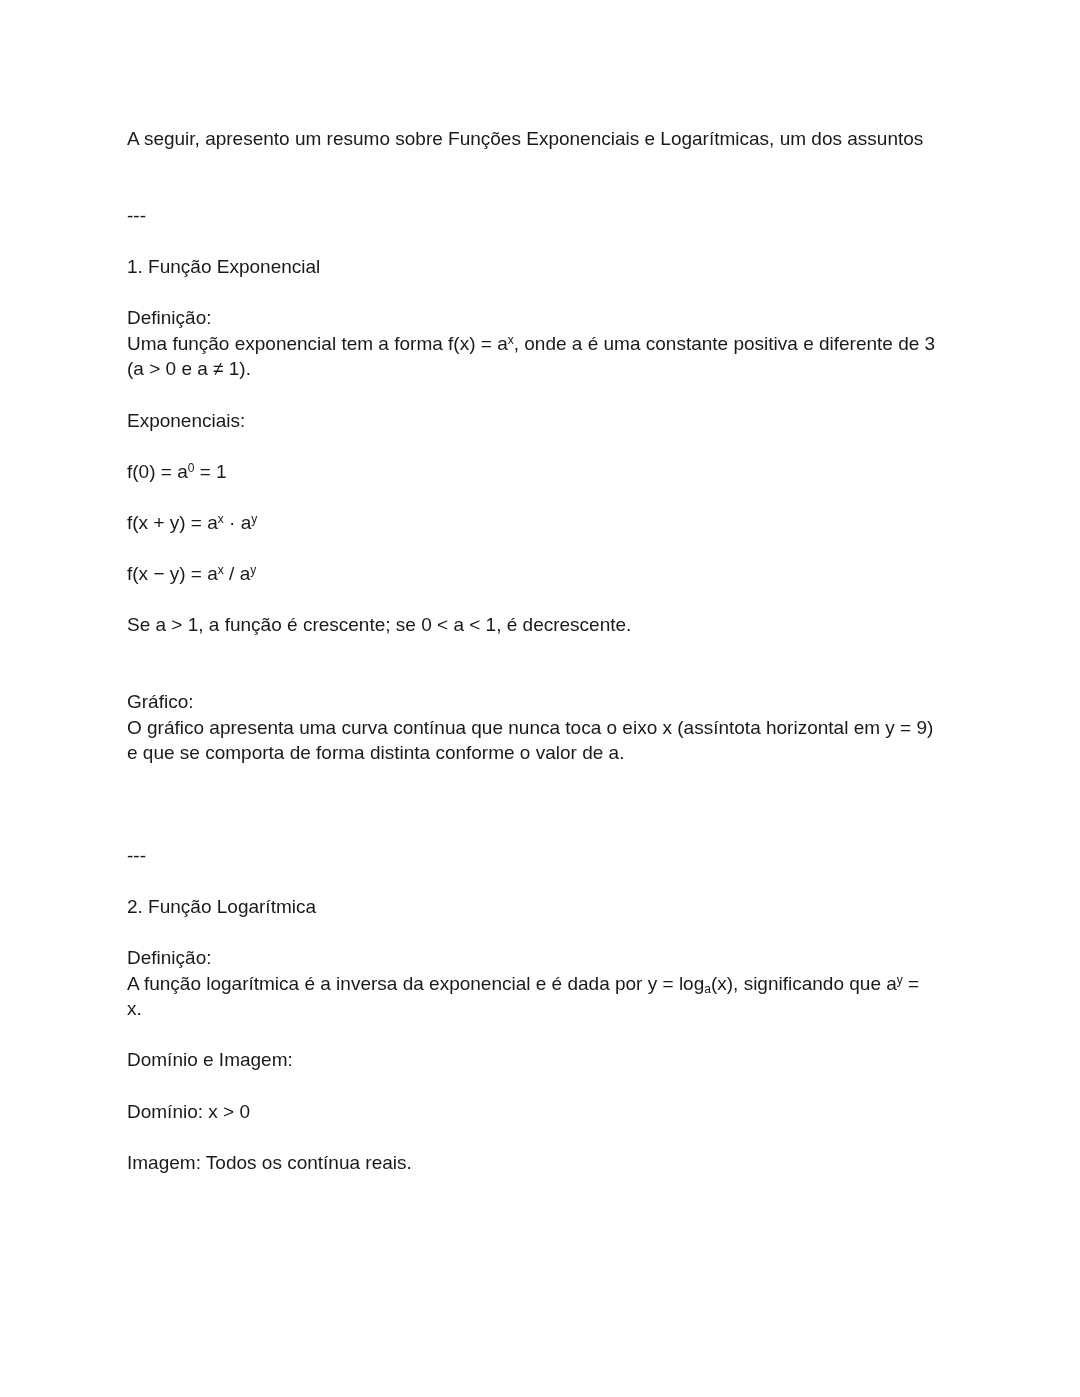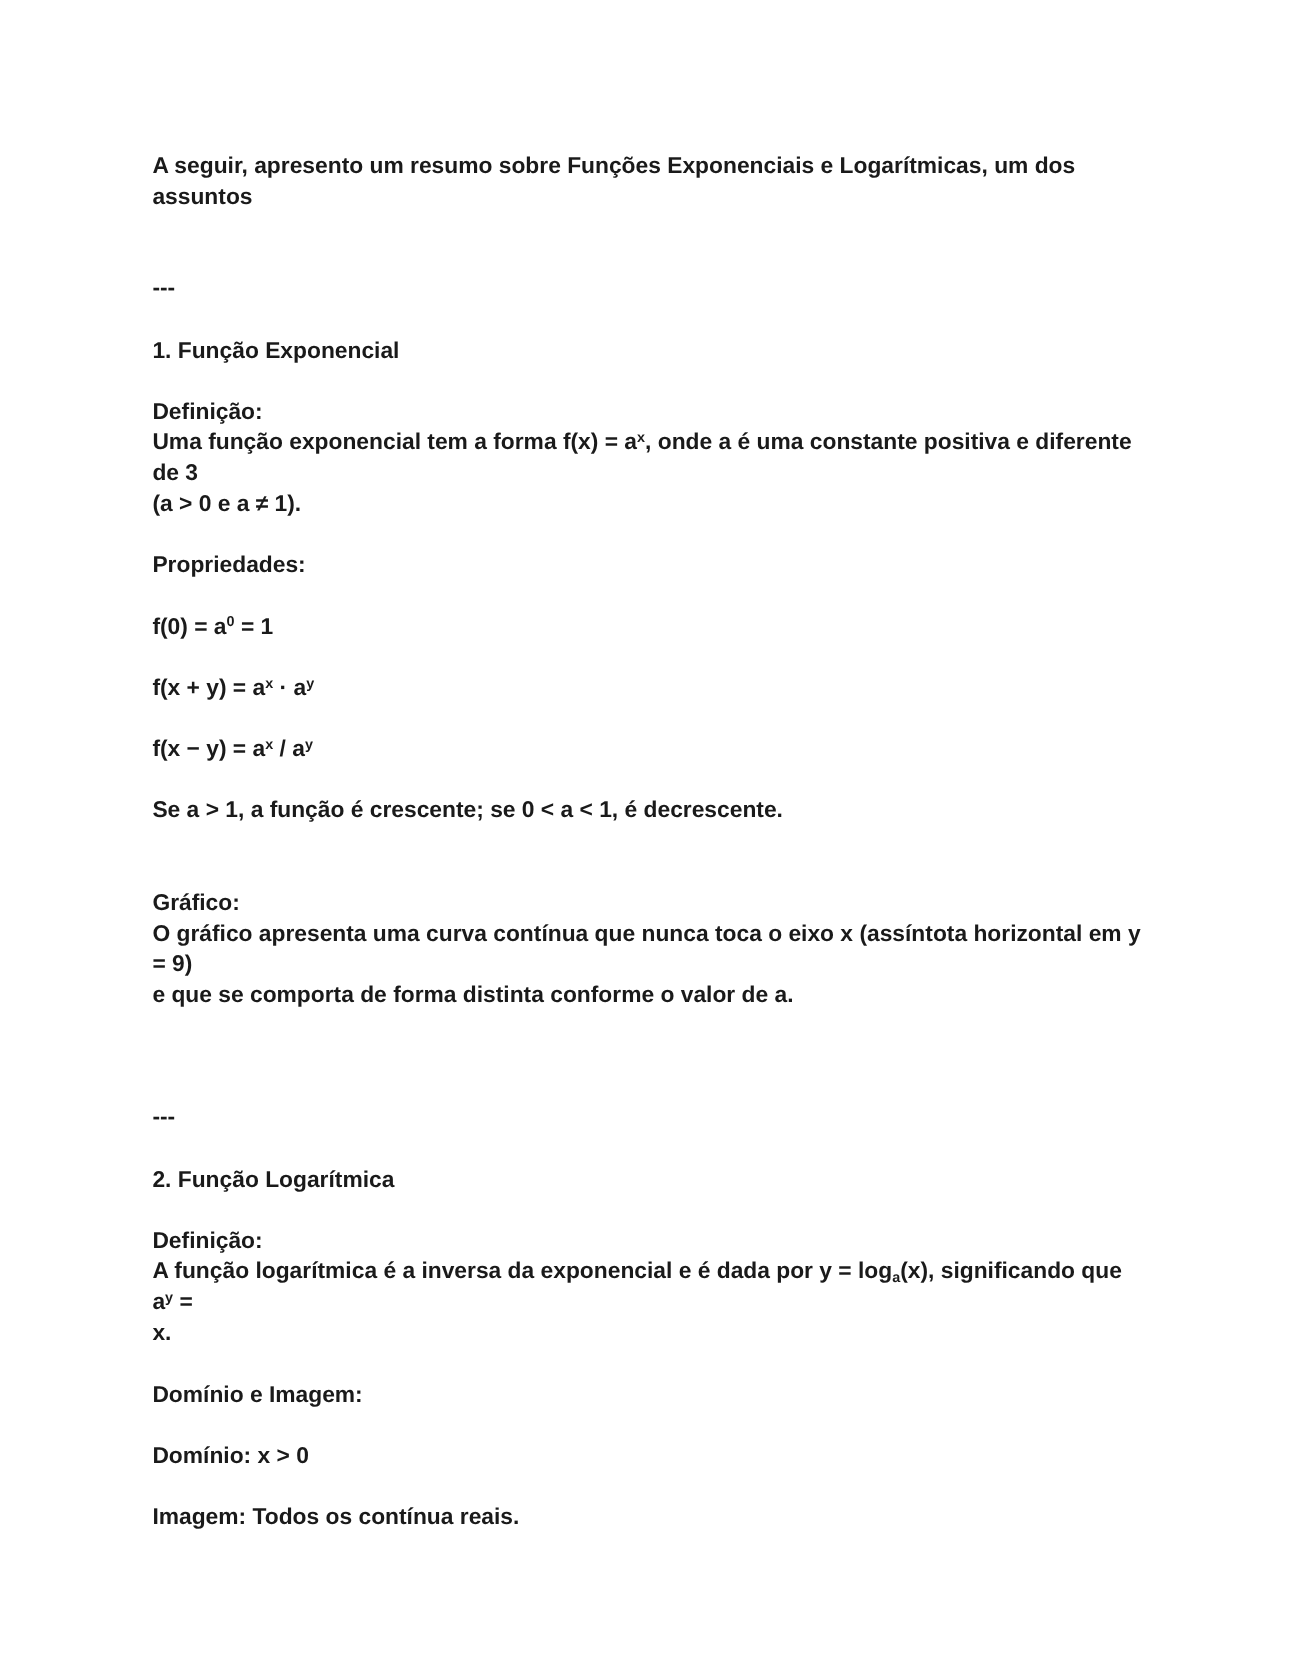--- a/index.html
+++ b/index.html
@@ -15,21 +15,20 @@
       font-family: "Liberation Sans", sans-serif;
       color: #1a1a1a;
       font-size: 19px;
       line-height: 25.6px;
     }
     .page {
       position: absolute;
       left: 127px;
       top: 126px;
       width: 830px;
-      font-weight: bold;
     }
     .p {
       margin: 0;
       white-space: normal;
     }
     .blank { height: 25.6px; }
     sup, sub {
       font-size: 12px;
       line-height: 0;
     }
@@ -55,21 +54,21 @@
   <p class="p">1. Função Exponencial</p>
 
   <div class="blank"></div>
 
   <p class="p">Definição:</p>
   <p class="p"><span>Uma função exponencial tem a forma f(x) = a</span><sup>x</sup><span>, onde a é uma constante positiva e diferente de 3</span></p>
   <p class="p">(a &gt; 0 e a ≠ 1).</p>
 
   <div class="blank"></div>
 
-  <p class="p">Propriedades:</p>
+  <p class="p">Exponenciais:</p>
 
   <div class="blank"></div>
 
   <p class="p"><span>f(0) = a</span><sup>0</sup><span> = 1</span></p>
 
   <div class="blank"></div>
 
   <p class="p"><span>f(x + y) = a</span><sup>x</sup><span> · a</span><sup>y</sup></p>
 
   <div class="blank"></div>

